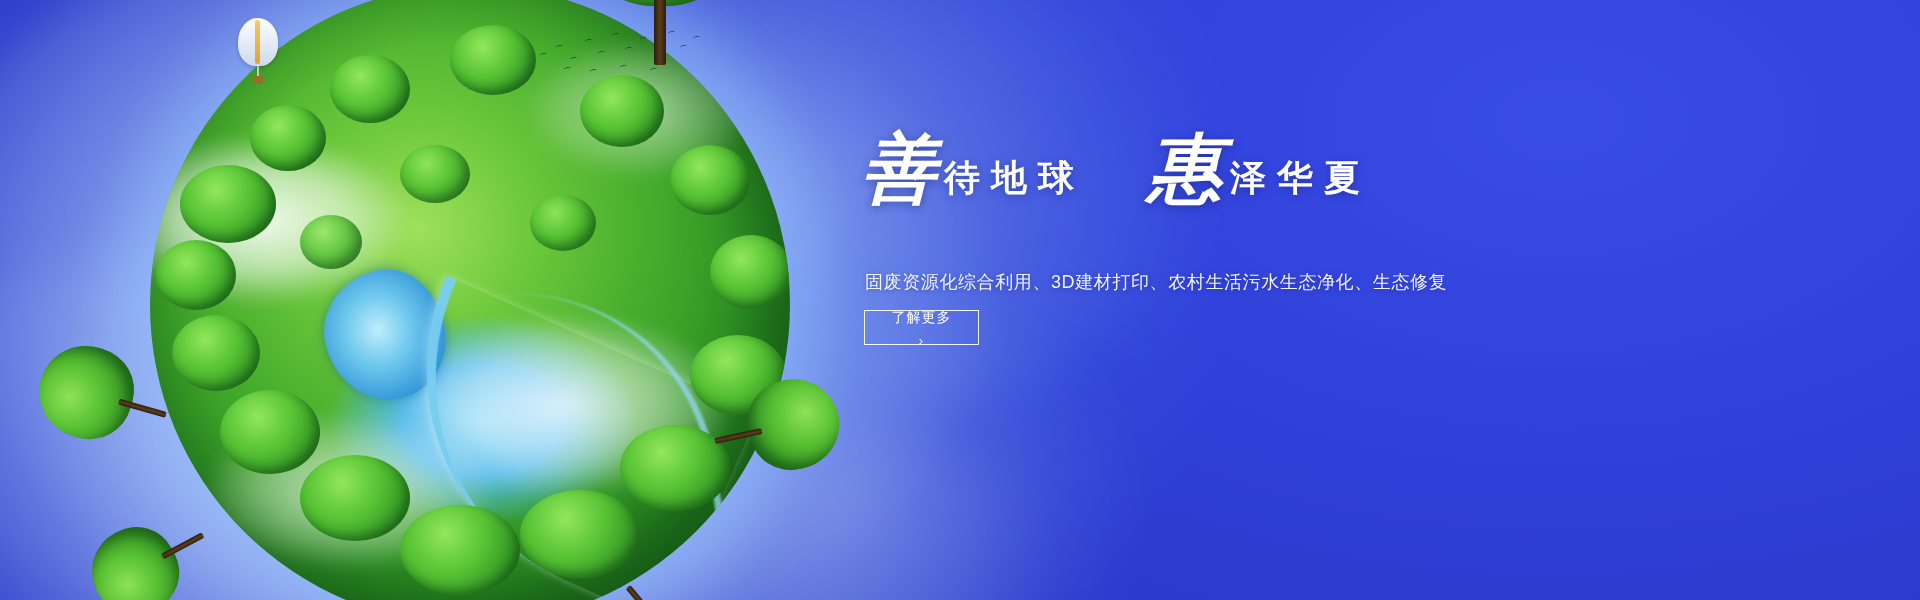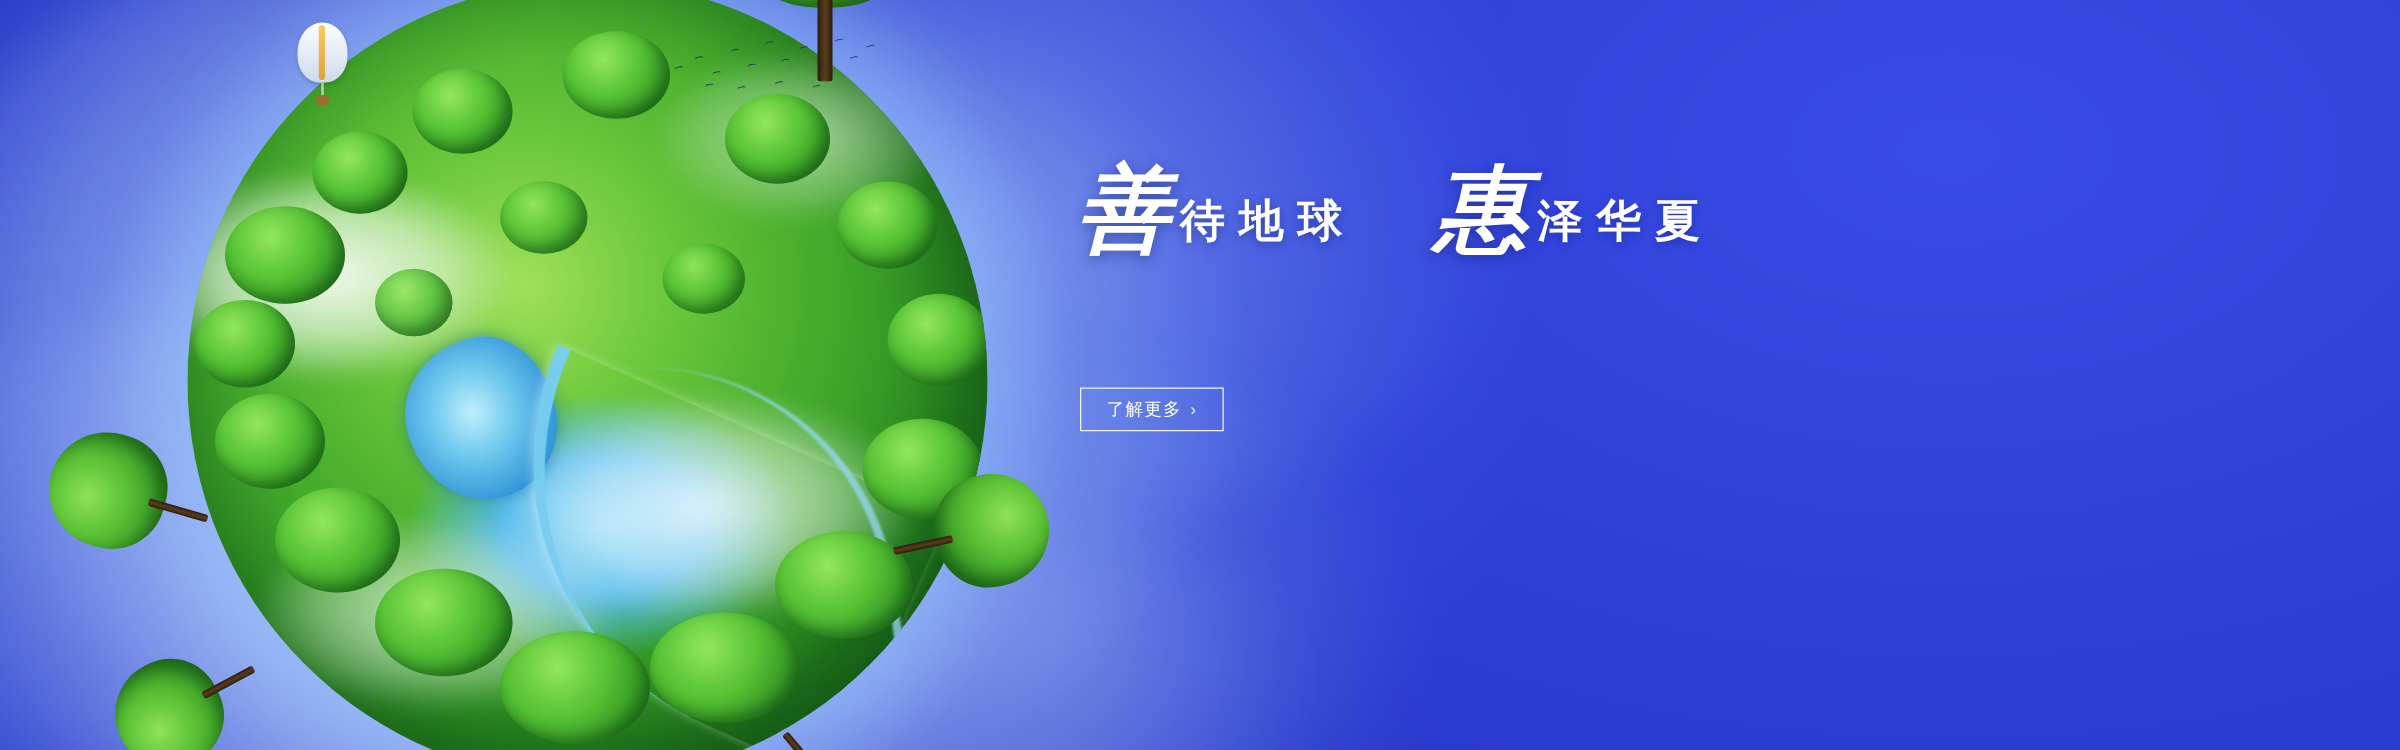--- a/index.html
+++ b/index.html
@@ -113,20 +113,21 @@
   }
   .more-btn{
     position:absolute;left:2px;top:310px;
     width:115px;height:35px;box-sizing:border-box;
     border:1px solid rgba(255,255,255,.92);
     background:transparent;color:#fff;
     font-family:"Liberation Sans","DejaVu Sans",sans-serif;
     font-size:14px;letter-spacing:1px;
     display:flex;align-items:center;justify-content:center;gap:7px;
     cursor:pointer;
+    flex-direction:column;
   }
   .more-btn .chev{font-size:13px;line-height:1;opacity:.95;}
 </style>
 </head>
 <body>
 
 <div class="banner">
 
   <div class="sky-swirl">
     <i class="s1"></i>
@@ -225,20 +226,21 @@
       <span class="grp">
         <span class="hl-big">善</span><span class="hl-small">待地球</span>
       </span>
       <span class="gap"></span>
       <span class="grp">
         <span class="hl-big">惠</span><span class="hl-small">泽华夏</span>
       </span>
     </div>
 
 
+    <div class="desc">固废资源化综合利用、3D建材打印、农村生活污水生态净化、生态修复</div>
 
     <div class="more-btn">
       <span>了解更多</span>
       <span class="chev">›</span>
     </div>
 
   </div>
 </div>
 
 </body></html>

